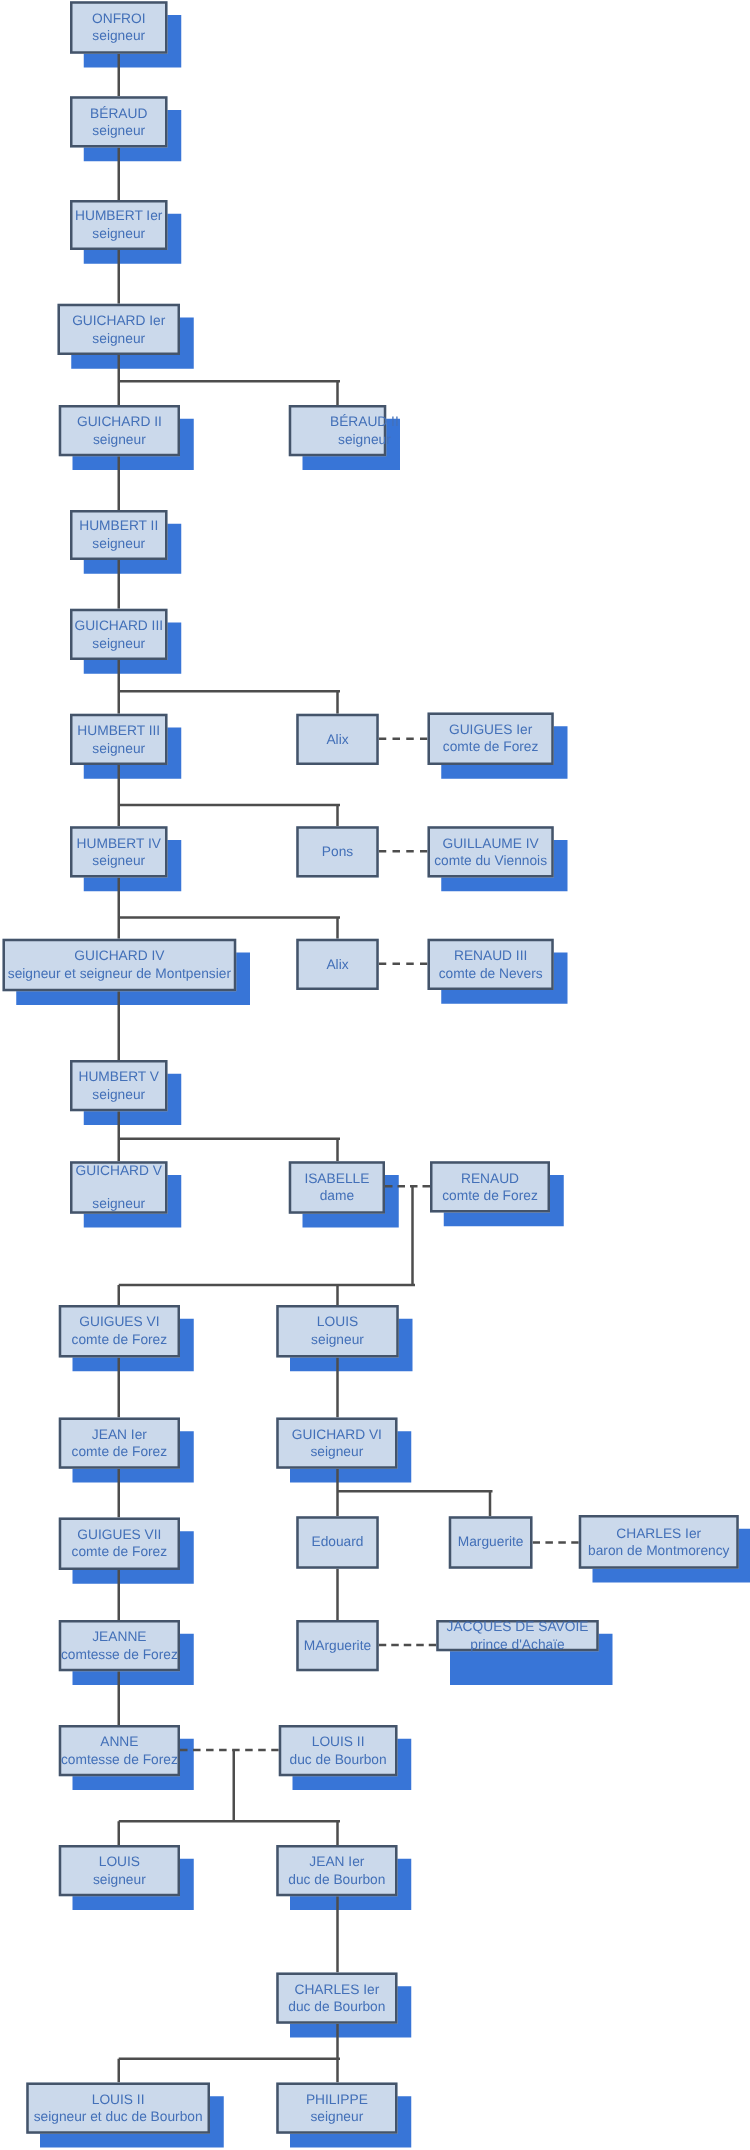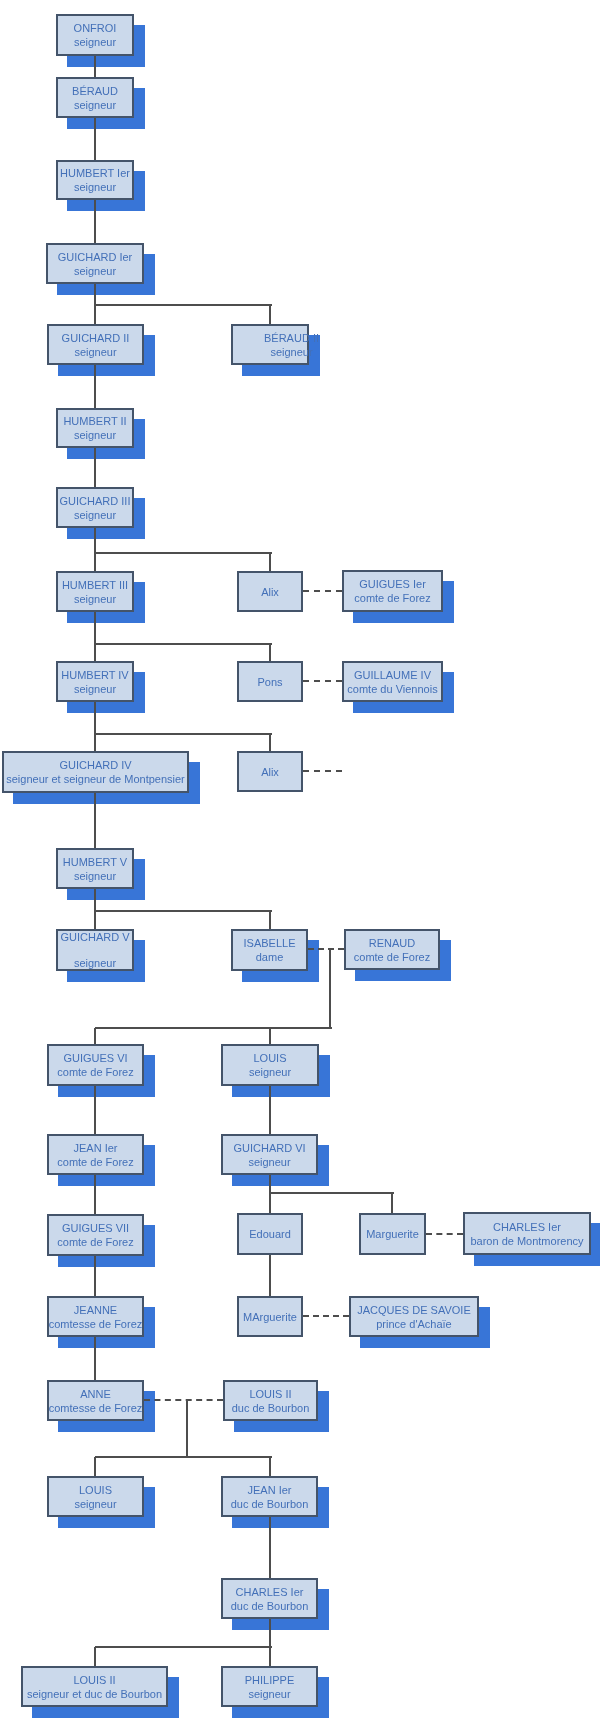--- a/index.html
+++ b/index.html
@@ -90,21 +90,21 @@
     <div class="line-h" style="left: 270px; top: 1192px; width: 124px;"></div>
     <div class="line-h" style="left: 95px; top: 1456px; width: 177px;"></div>
     <div class="line-h" style="left: 95px; top: 1646px; width: 177px;"></div>
     <div class="line-dash" style="left: 303px; top: 590px; width: 39px;"></div>
     <div class="line-dash" style="left: 303px; top: 680px; width: 39px;"></div>
     <div class="line-dash" style="left: 303px; top: 770px; width: 39px;"></div>
     <div class="line-dash" style="left: 308px; top: 948px; width: 36px;"></div>
     <div class="line-dash" style="left: 426px; top: 1233px; width: 37px;"></div>
     <div class="line-dash" style="left: 303px; top: 1315px; width: 46px;"></div>
     <div class="line-dash" style="left: 144px; top: 1399px; width: 79px;"></div>
-    <div class="node" style="left: 56px; top: 14px; width: 78px; height: 42px;">
+    <div class="node" style="left: 56px; top: 1px; width: 78px; height: 42px;">
       <div class="shadow" style="left: 11px; top: 11px; width: 78px; height: 42px;"></div>
       <div class="card" style="width: 78px; height: 42px;">
         <div class="nm">ONFROI</div>
         <div class="ti">seigneur</div>
       </div>
     </div>
     <div class="node" style="left: 56px; top: 77px; width: 78px; height: 41px;">
       <div class="shadow" style="left: 11px; top: 11px; width: 78px; height: 41px;"></div>
       <div class="card" style="width: 78px; height: 41px;">
         <div class="nm">BÉRAUD</div>
@@ -196,20 +196,27 @@
       <div class="card" style="width: 187px; height: 42px;">
         <div class="nm">GUICHARD IV</div>
         <div class="ti">seigneur et seigneur de Montpensier</div>
       </div>
     </div>
     <div class="node" style="left: 237px; top: 751px; width: 66px; height: 41px;">
       <div class="card" style="width: 66px; height: 41px;">
         <div class="nm">Alix</div>
       </div>
     </div>
+    <div class="node" style="left: 342px; top: 751px; width: 101px; height: 41px;">
+      <div class="shadow" style="left: 11px; top: 11px; width: 101px; height: 41px;"></div>
+      <div class="card" style="width: 101px; height: 41px;">
+        <div class="nm">RENAUD III</div>
+        <div class="ti">comte de Nevers</div>
+      </div>
+    </div>
     <div class="node" style="left: 56px; top: 848px; width: 78px; height: 41px;">
       <div class="shadow" style="left: 11px; top: 11px; width: 78px; height: 41px;"></div>
       <div class="card" style="width: 78px; height: 41px;">
         <div class="nm">HUMBERT V</div>
         <div class="ti">seigneur</div>
       </div>
     </div>
     <div class="node" style="left: 56px; top: 929px; width: 78px; height: 42px;">
       <div class="shadow" style="left: 11px; top: 11px; width: 78px; height: 42px;"></div>
       <div class="card" style="width: 78px; height: 42px; gap: 12px;">
@@ -290,21 +297,21 @@
         <div class="ti">comtesse de Forez</div>
       </div>
     </div>
     <div class="node" style="left: 237px; top: 1296px; width: 66px; height: 41px;">
       <div class="card" style="width: 66px; height: 41px;">
         <div class="nm">MArguerite</div>
       </div>
     </div>
     <div class="node" style="left: 349px; top: 1296px; width: 130px; height: 41px;">
       <div class="shadow" style="left: 11px; top: 11px; width: 130px; height: 41px;"></div>
-      <div class="card" style="width: 130px; height: 41px;">
+      <div class="card" style="width: 130px; height: 25px;">
         <div class="nm">JACQUES DE SAVOIE</div>
         <div class="ti">prince d'Achaïe</div>
       </div>
     </div>
     <div class="node" style="left: 47px; top: 1380px; width: 97px; height: 41px;">
       <div class="shadow" style="left: 11px; top: 11px; width: 97px; height: 41px;"></div>
       <div class="card" style="width: 97px; height: 41px;">
         <div class="nm">ANNE</div>
         <div class="ti">comtesse de Forez</div>
       </div>

